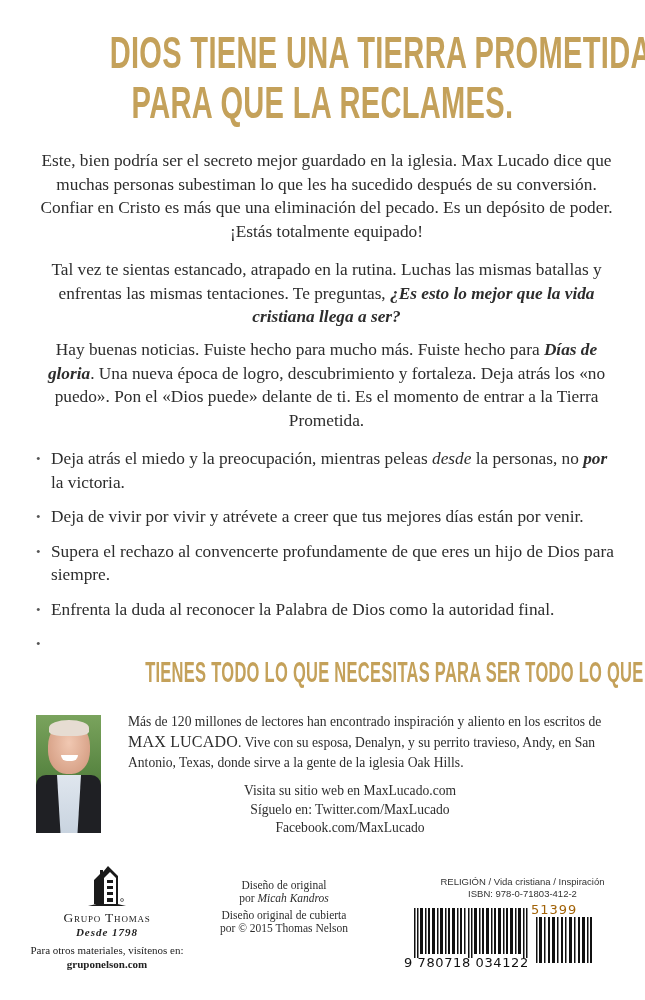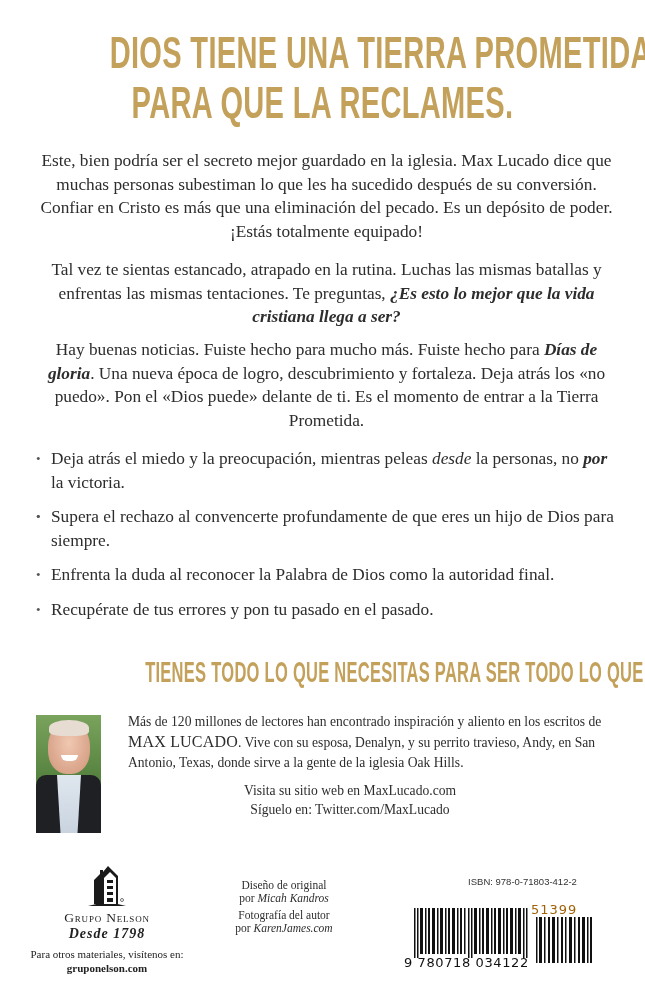--- a/index.html
+++ b/index.html
@@ -78,21 +78,21 @@
   }
   #author-links span { display: block; }
 
   
   #publisher { position: absolute; left: 22px; top: 862px; width: 170px; text-align: center; }
   #publisher-logo { display: block; margin: 0 auto; width: 46px; height: 46px; }
   #publisher-name {
     font-size: 13.5px; letter-spacing: 0.8px; color: #222; margin-top: 2px;
     font-variant: small-caps;
   }
-  #publisher-since { font-size: 14px; font-style: italic; font-weight: bold; letter-spacing: 1px; color: #222; margin-top: 0px; }
+  #publisher-since { font-size: 11px; font-style: italic; font-weight: bold; letter-spacing: 1px; color: #222; margin-top: 0px; }
   #publisher-more { font-size: 11px; color: #222; margin-top: 5px; line-height: 14px; }
   #publisher-site { font-size: 11px; font-weight: bold; color: #222; line-height: 14px; }
 
   
   #credits { position: absolute; left: 212px; top: 879px; width: 144px; text-align: center; font-size: 11.5px; line-height: 13px; color: #2d2d2d; }
   #credits .group { margin-bottom: 4px; }
   #credits span { display: block; }
 
   
   #category {
@@ -127,81 +127,83 @@
 </div>
 <div class="body-text" id="para-3">
   <p><span>Hay buenas noticias. Fuiste hecho para mucho más. Fuiste hecho para </span><span class="bi">Días de gloria</span><span>. Una nueva época de logro, descubrimiento y fortaleza. Deja atrás los «no puedo». Pon el «Dios puede» delante de ti. Es el momento de entrar a la Tierra Prometida.</span></p>
 </div>
 
 <ul class="bullets">
   <li>
     <span class="dot">•</span><span>Deja atrás el miedo y la preocupación, mientras peleas </span><em>desde</em><span> la personas, no </span><span class="bi">por</span><span> la victoria.</span>
   </li>
   <li>
+    <span class="dot">•</span><span>Deja de vivir por vivir y atrévete a creer que tus mejores días están por venir.</span>
+  </li>
+  <li>
+    <span class="dot">•</span><span>Supera el rechazo al convencerte profundamente de que eres un hijo de Dios para siempre.</span>
+  </li>
+  <li>
+    <span class="dot">•</span><span>Enfrenta la duda al reconocer la Palabra de Dios como la autoridad final.</span>
+  </li>
+  <li>
     <span class="dot">•</span>
-  </li>
-  <li>
-    <span class="dot">•</span><span>Supera el rechazo al convencerte profundamente de que eres un hijo de Dios para siempre.</span>
-  </li>
-  <li>
-    <span class="dot">•</span><span>Enfrenta la duda al reconocer la Palabra de Dios como la autoridad final.</span>
-  </li>
-  <li>
-    <span class="dot">•</span><span>Recupérate de tus errores y pon tu pasado en el pasado.</span>
   </li>
 </ul>
 
 <h2 class="headline" id="headline-mid">
   <span class="line">TIENES TODO LO QUE NECESITAS PARA SER TODO LO QUE DIOS DESEA.</span>
 </h2>
 
 <div id="author-photo">
   <div class="jacket"></div>
   <div class="shirt"></div>
   <div class="head"></div>
   <div class="hair"></div>
   <div class="smile"></div>
 </div>
 
 <p id="author-bio"><span>Más de 120 millones de lectores han encontrado inspiración y aliento en los escritos de </span><span class="name">MAX LUCADO</span><span>. Vive con su esposa, Denalyn, y su perrito travieso, Andy, en San Antonio, Texas, donde sirve a la gente de la iglesia Oak Hills.</span></p>
 
 <div id="author-links">
   <span>Visita su sitio web en MaxLucado.com</span>
   <span>Síguelo en: Twitter.com/MaxLucado</span>
+  <span>Facebook.com/MaxLucado</span>
 </div>
 
 <div id="publisher">
   <svg id="publisher-logo" viewBox="0 0 46 46">
     <path d="M4 44 Q23 38 42 44 Z" fill="#1a1a1a"></path>
     <polygon points="10,42 10,18 16,12 16,8 19,8 19,10 24,4 34,14 34,42" fill="#1a1a1a"></polygon>
     <polygon points="20,42 20,16 26,10 32,16 32,42" fill="#ffffff"></polygon>
     <rect x="23" y="18" width="6" height="3" fill="#1a1a1a"></rect>
     <rect x="23" y="24" width="6" height="3" fill="#1a1a1a"></rect>
     <rect x="23" y="30" width="6" height="3" fill="#1a1a1a"></rect>
     <rect x="23" y="36" width="6" height="4" fill="#1a1a1a"></rect>
     <circle cx="38" cy="38" r="1.5" fill="none" stroke="#1a1a1a" stroke-width="0.6"></circle>
   </svg>
-  <div id="publisher-name">Grupo Nelson</div>
+  <div id="publisher-name">Grupo Thomas</div>
   <div id="publisher-since">Desde 1798</div>
   <div id="publisher-more">Para otros materiales, visítenos en:</div>
   <div id="publisher-site">gruponelson.com</div>
 </div>
 
 <div id="credits">
   <div class="group">
     <span>Diseño de original</span>
     <span><span style="display:inline">por </span><em>Micah Kandros</em></span>
   </div>
   <div class="group">
-    <span>Fotografía del autor</span>
-    <span><span style="display:inline">por </span><em>KarenJames.com</em></span>
+    <span>Diseño original de cubierta</span>
+    <span>por © 2015 Thomas Nelson</span>
   </div>
 </div>
 
 <div id="category">
+  <div>RELIGIÓN / Vida cristiana / Inspiración</div>
   <div>ISBN: 978-0-71803-412-2</div>
 </div>
 
 <svg id="barcode-main" viewBox="0 0 116 50" preserveAspectRatio="none">
   <g fill="#111">
     <rect x="0" y="0" width="1.5" height="50"></rect>
       <rect x="3" y="0" width="1.5" height="50"></rect>
     <rect x="6" y="0" width="3" height="46"></rect>
       <rect x="11" y="0" width="1.5" height="46"></rect>
     <rect x="14" y="0" width="2" height="46"></rect>

